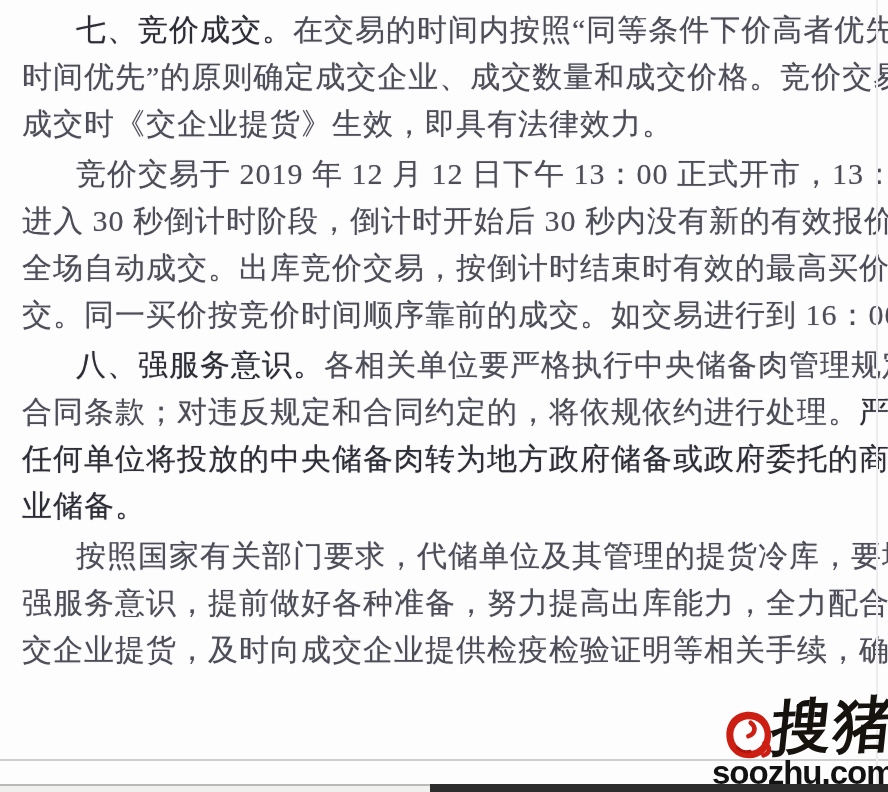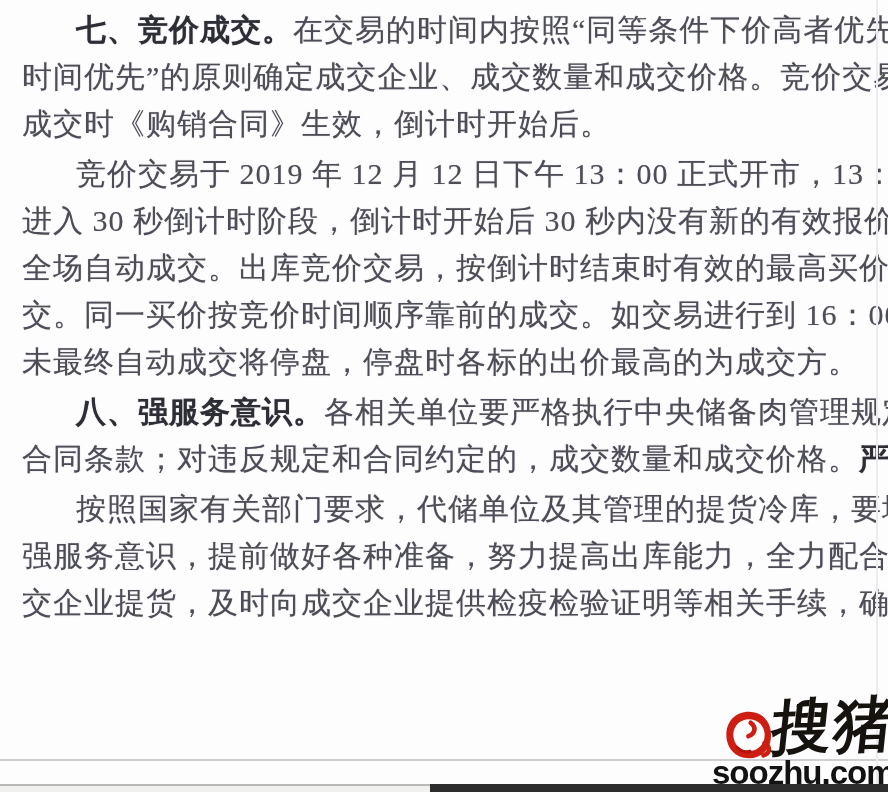--- a/index.html
+++ b/index.html
@@ -10,21 +10,21 @@
   }
   .doc{
     position:absolute;left:22px;top:6px;width:840px;
     font-size:30px;line-height:47px;letter-spacing:1px;
     color:#4d4d57;
     text-shadow:0 0 1px rgba(80,80,92,.45);
   }
   .line{white-space:nowrap;}
   .line.indent{text-indent:54px;}
   .line.para{margin-top:3px;}
-  .seg-b{font-weight:bold;color:#2d2d36;text-shadow:0 0 1px rgba(40,40,50,.55);}
+  .seg-b{font-weight:normal;color:#2d2d36;text-shadow:0 0 1px rgba(40,40,50,.55);}
   
   .hline{position:absolute;left:0;top:759px;width:888px;height:2px;background:#cfcfd2;}
   .vline{position:absolute;left:876px;top:0;width:2px;height:792px;background:#ececee;}
   .strip-left{position:absolute;left:0;top:784px;width:430px;height:8px;background:#f0f0ef;border-top:2px solid #b9b9b9;box-sizing:border-box;}
   .strip-right{position:absolute;left:430px;top:784px;width:458px;height:8px;background:#2d2d2d;}
   
   .wm{position:absolute;left:710px;top:692px;width:178px;height:96px;}
   .wm-logo{position:absolute;left:10px;top:14px;}
   .wm-cjk{
     position:absolute;left:62px;top:2px;width:130px;
@@ -39,28 +39,29 @@
     font-family:"Liberation Sans","DejaVu Sans",sans-serif;
     letter-spacing:-1px;white-space:nowrap;
   }
 </style>
 </head>
 <body>
 
 <div class="doc" id="doc-lines">
     <div class="line indent"><span class="seg-b">七、竞价成交。</span><span>在交易的时间内按照“同等条件下价高者优先、</span></div>
     <div class="line"><span>时间优先”的原则确定成交企业、成交数量和成交价格。竞价交易</span></div>
-    <div class="line"><span>成交时《购销合同》生效，倒计时开始后。</span></div>
+    <div class="line"><span>成交时《交企业提货》生效，即具有法律效力。</span></div>
     <div class="line indent para"><span>竞价交易于 2019 年 12 月 12 日下午 13：00 正式开市，13：30</span></div>
     <div class="line"><span>进入 30 秒倒计时阶段，倒计时开始后 30 秒内没有新的有效报价，</span></div>
     <div class="line"><span>全场自动成交。出库竞价交易，按倒计时结束时有效的最高买价成</span></div>
     <div class="line"><span>交。同一买价按竞价时间顺序靠前的成交。如交易进行到 16：00 还</span></div>
-    <div class="line"><span>未最终自动成交将停盘，停盘时各标的出价最高的为成交方。</span></div>
     <div class="line indent para"><span class="seg-b">八、强服务意识。</span><span>各相关单位要严格执行中央储备肉管理规定和</span></div>
-    <div class="line"><span>合同条款；对违反规定和合同约定的，成交数量和成交价格。</span><span class="seg-b">严禁</span></div>
+    <div class="line"><span>合同条款；对违反规定和合同约定的，将依规依约进行处理。</span><span class="seg-b">严禁</span></div>
+    <div class="line"><span class="seg-b">任何单位将投放的中央储备肉转为地方政府储备或政府委托的商</span></div>
+    <div class="line"><span class="seg-b">业储备。</span></div>
     <div class="line indent para"><span>按照国家有关部门要求，代储单位及其管理的提货冷库，要增</span></div>
     <div class="line"><span>强服务意识，提前做好各种准备，努力提高出库能力，全力配合成</span></div>
     <div class="line"><span>交企业提货，及时向成交企业提供检疫检验证明等相关手续，确保</span></div>
   </div>
 
 <div class="hline"></div>
 <div class="vline"></div>
 <div class="strip-left"></div>
 <div class="strip-right"></div>
 

